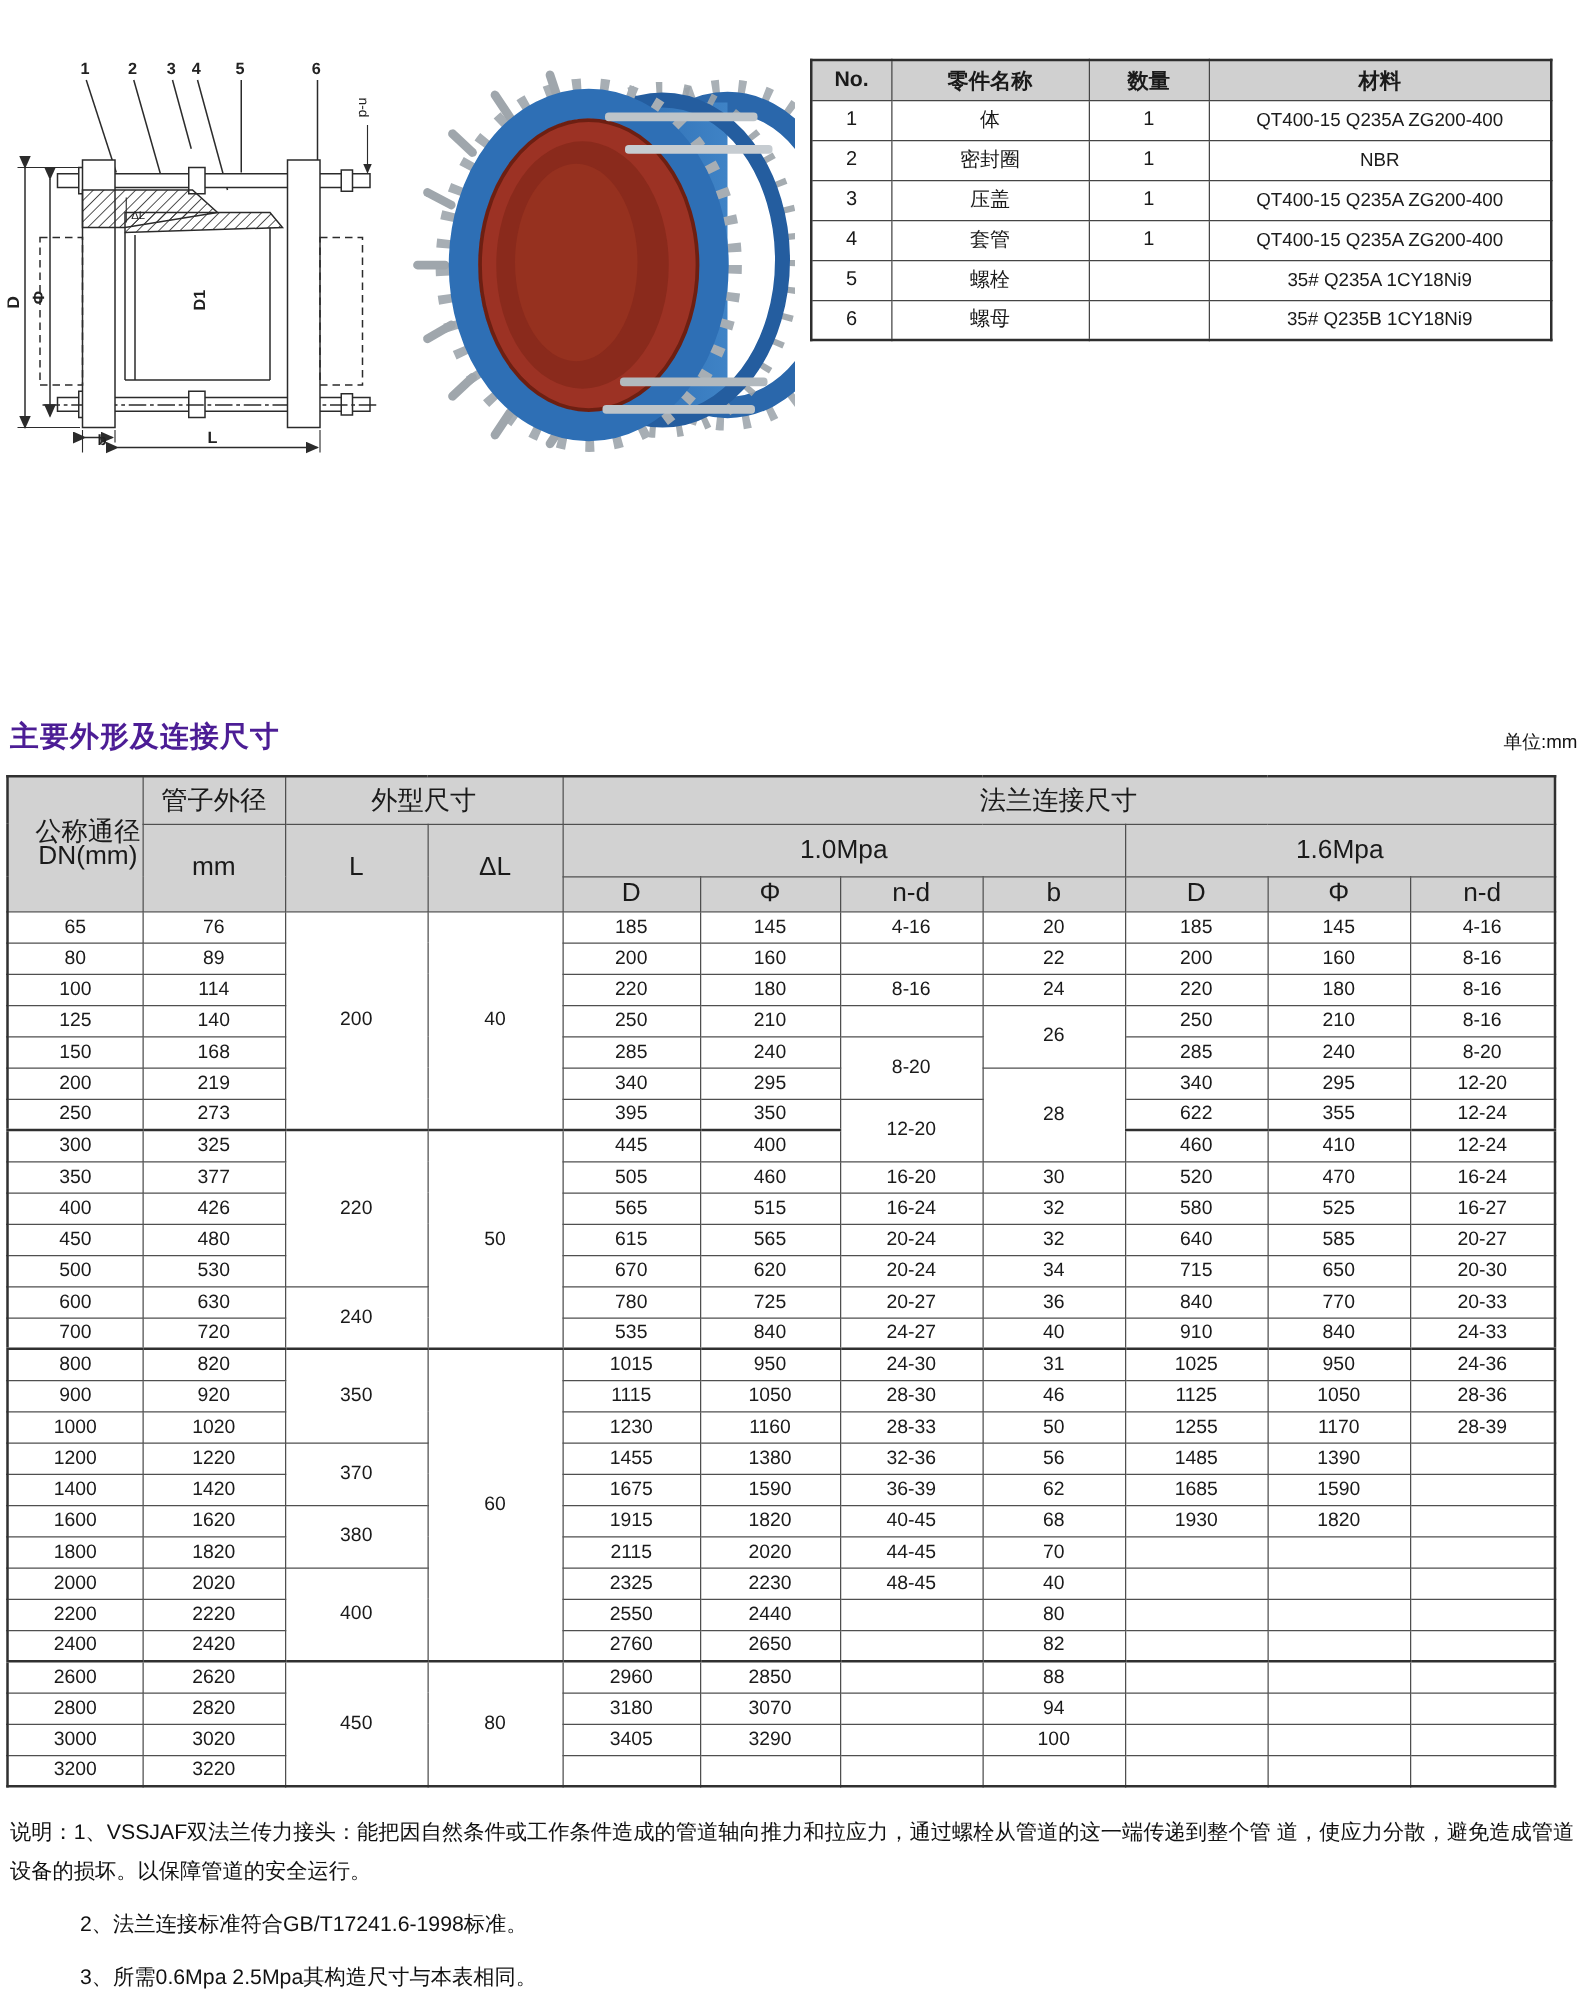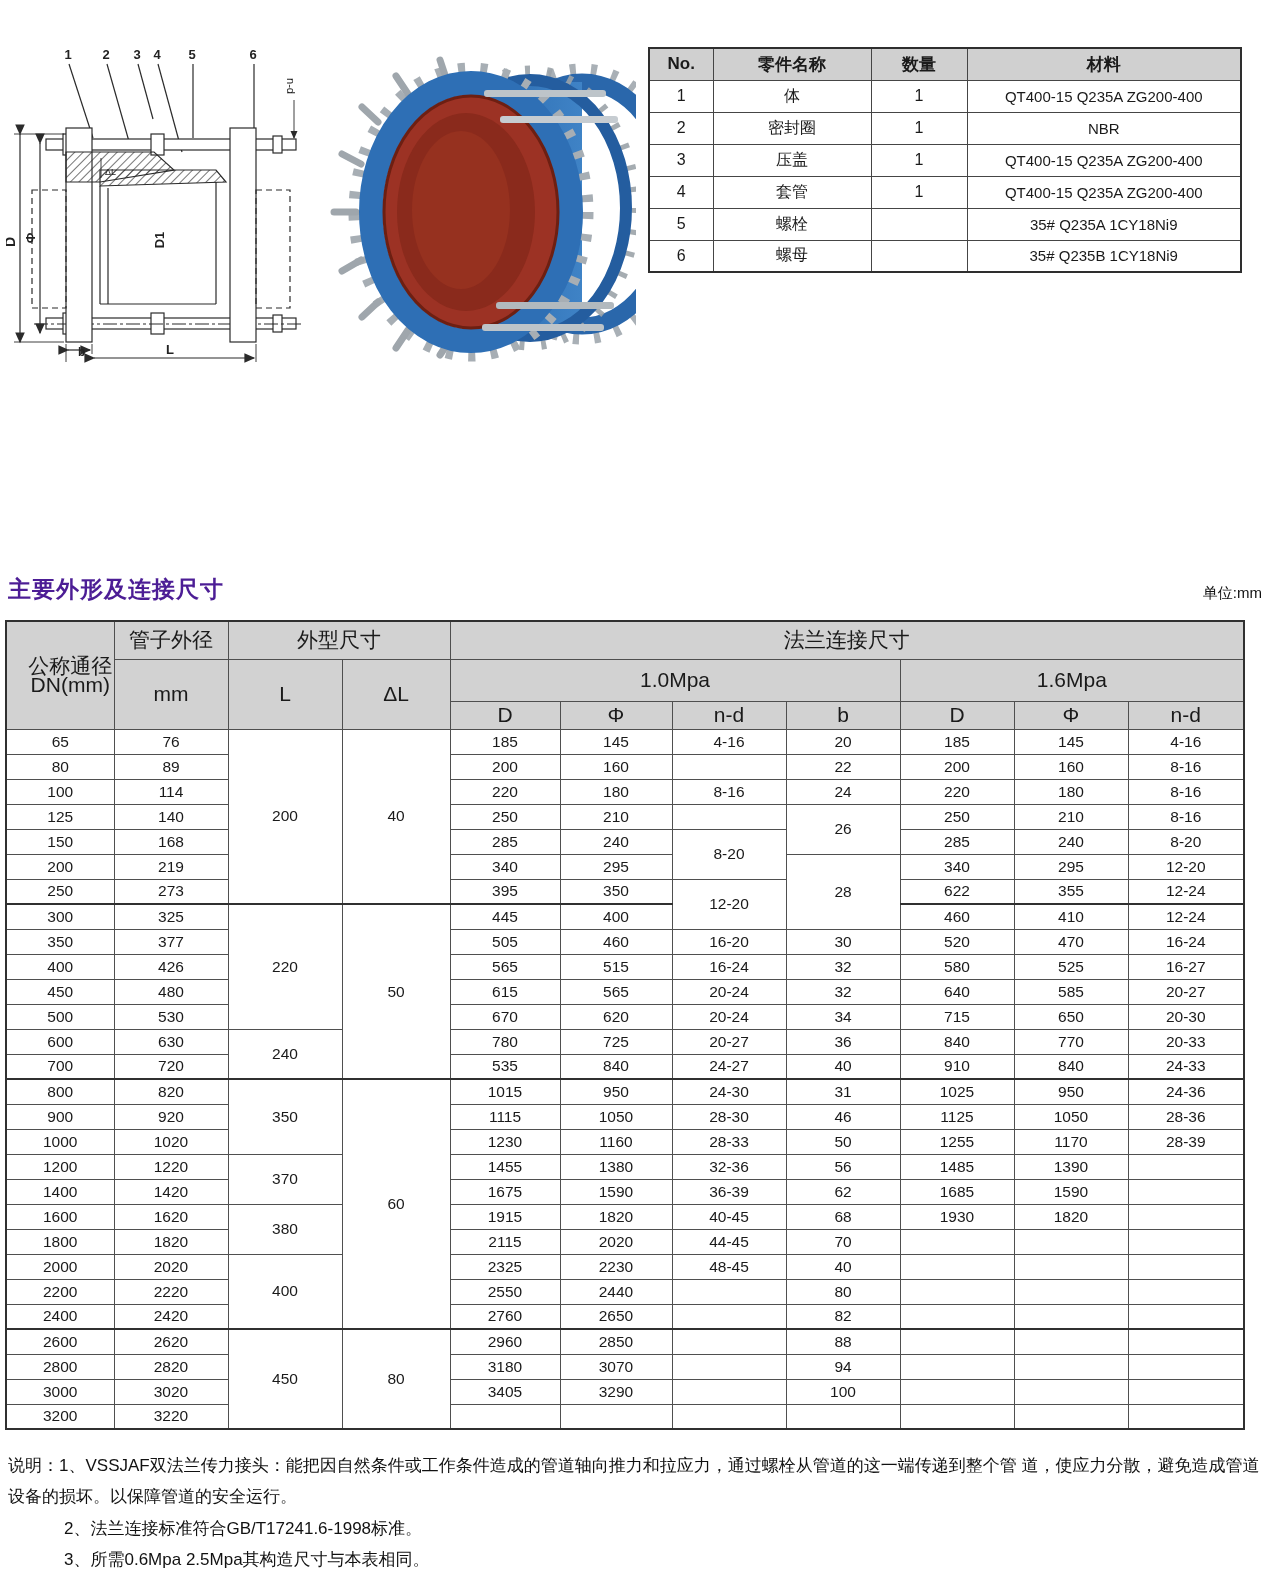--- a/index.html
+++ b/index.html
@@ -45,21 +45,21 @@
   .main-table thead tr.h1 th { height:38px; }
   .main-table thead tr.h2 th { height:42px; }
   .main-table thead tr.h3 th { height:28px; }
   .main-table tbody tr { height:25px; }
   .main-table tbody td { font-size:15.5px; background:#ffffff; }
   .main-table tbody tr.grp td { border-top:2px solid #303030; }
   .c-dn span { display:block; line-height:19px;padding-left:20px; }
 
   
   .notes { position:absolute; left:8px; top:1450px; width:1254px; font-size:17px; line-height:1.85; color:#111; }
-  .notes p.indent { padding-left:56px; margin-top:0; }
+  .notes p.indent { padding-left:56px; margin-top:11px; }
 
   svg text { font-family:"Liberation Sans", sans-serif; fill:#222; }
 </style>
 </head>
 <body>
 
 <div class="page">
 
   <div class="drawing-wrap">
     <svg viewBox="0 0 300 322" width="300" height="322">

